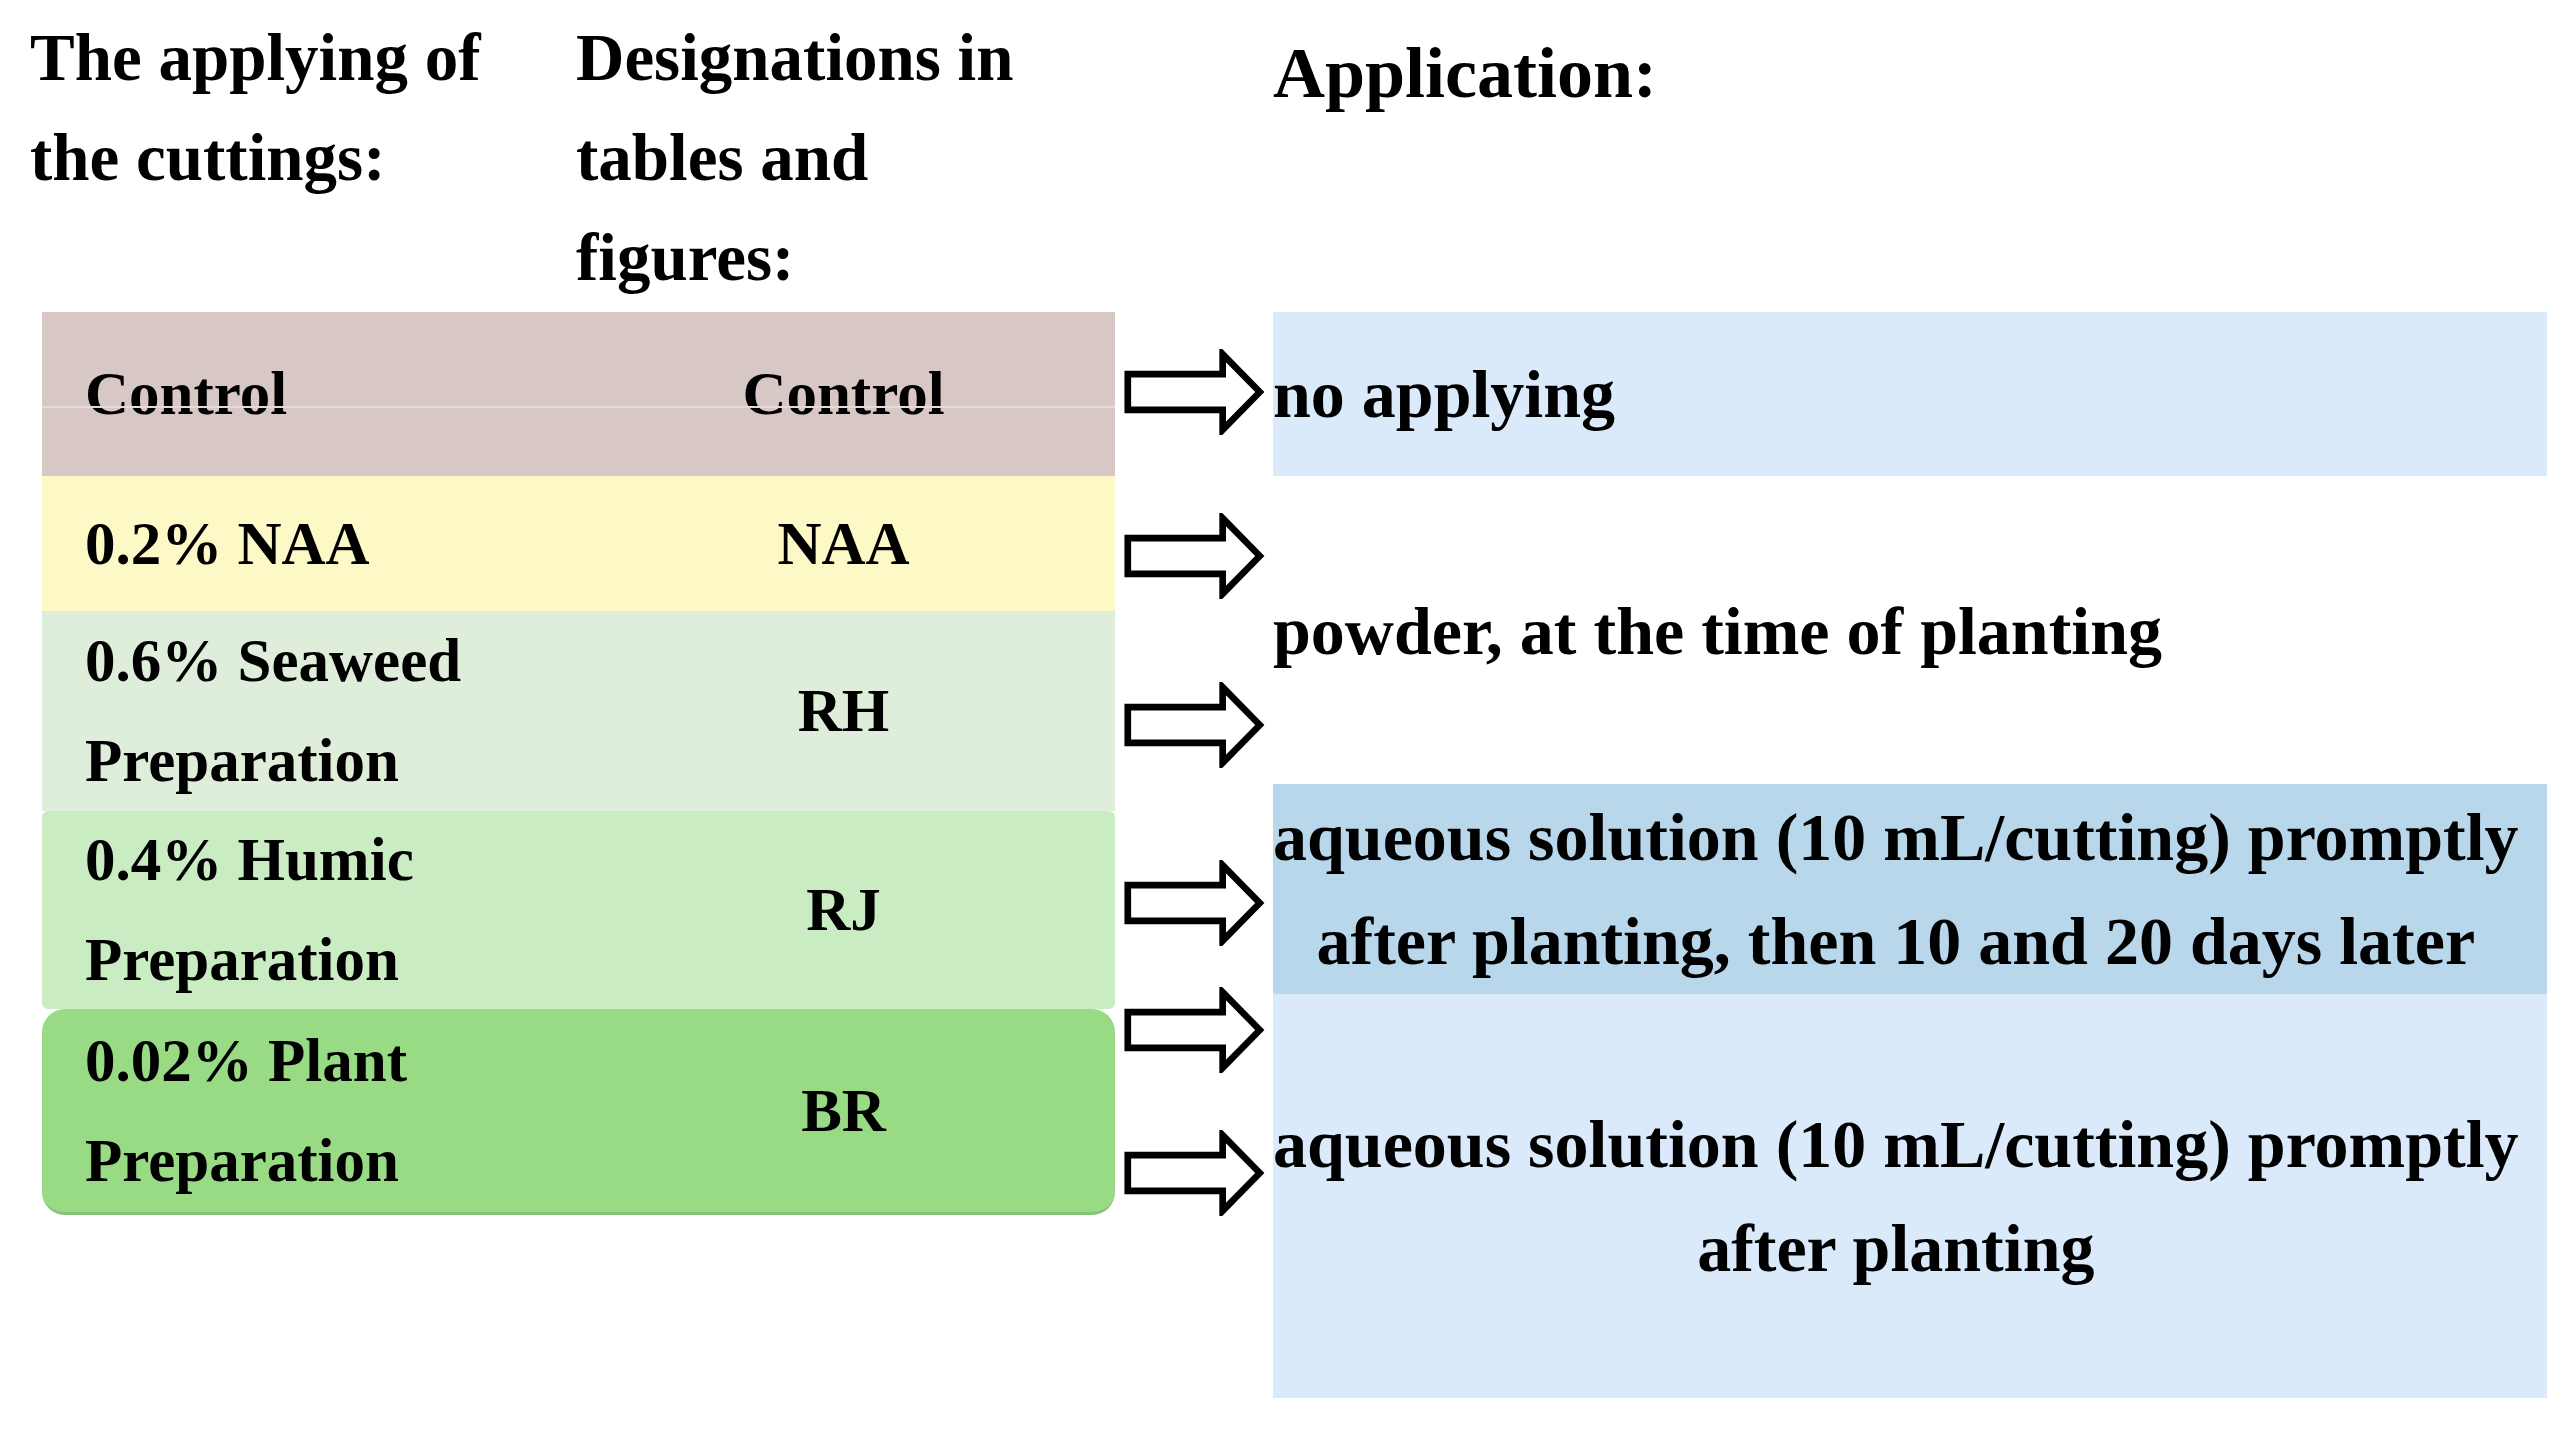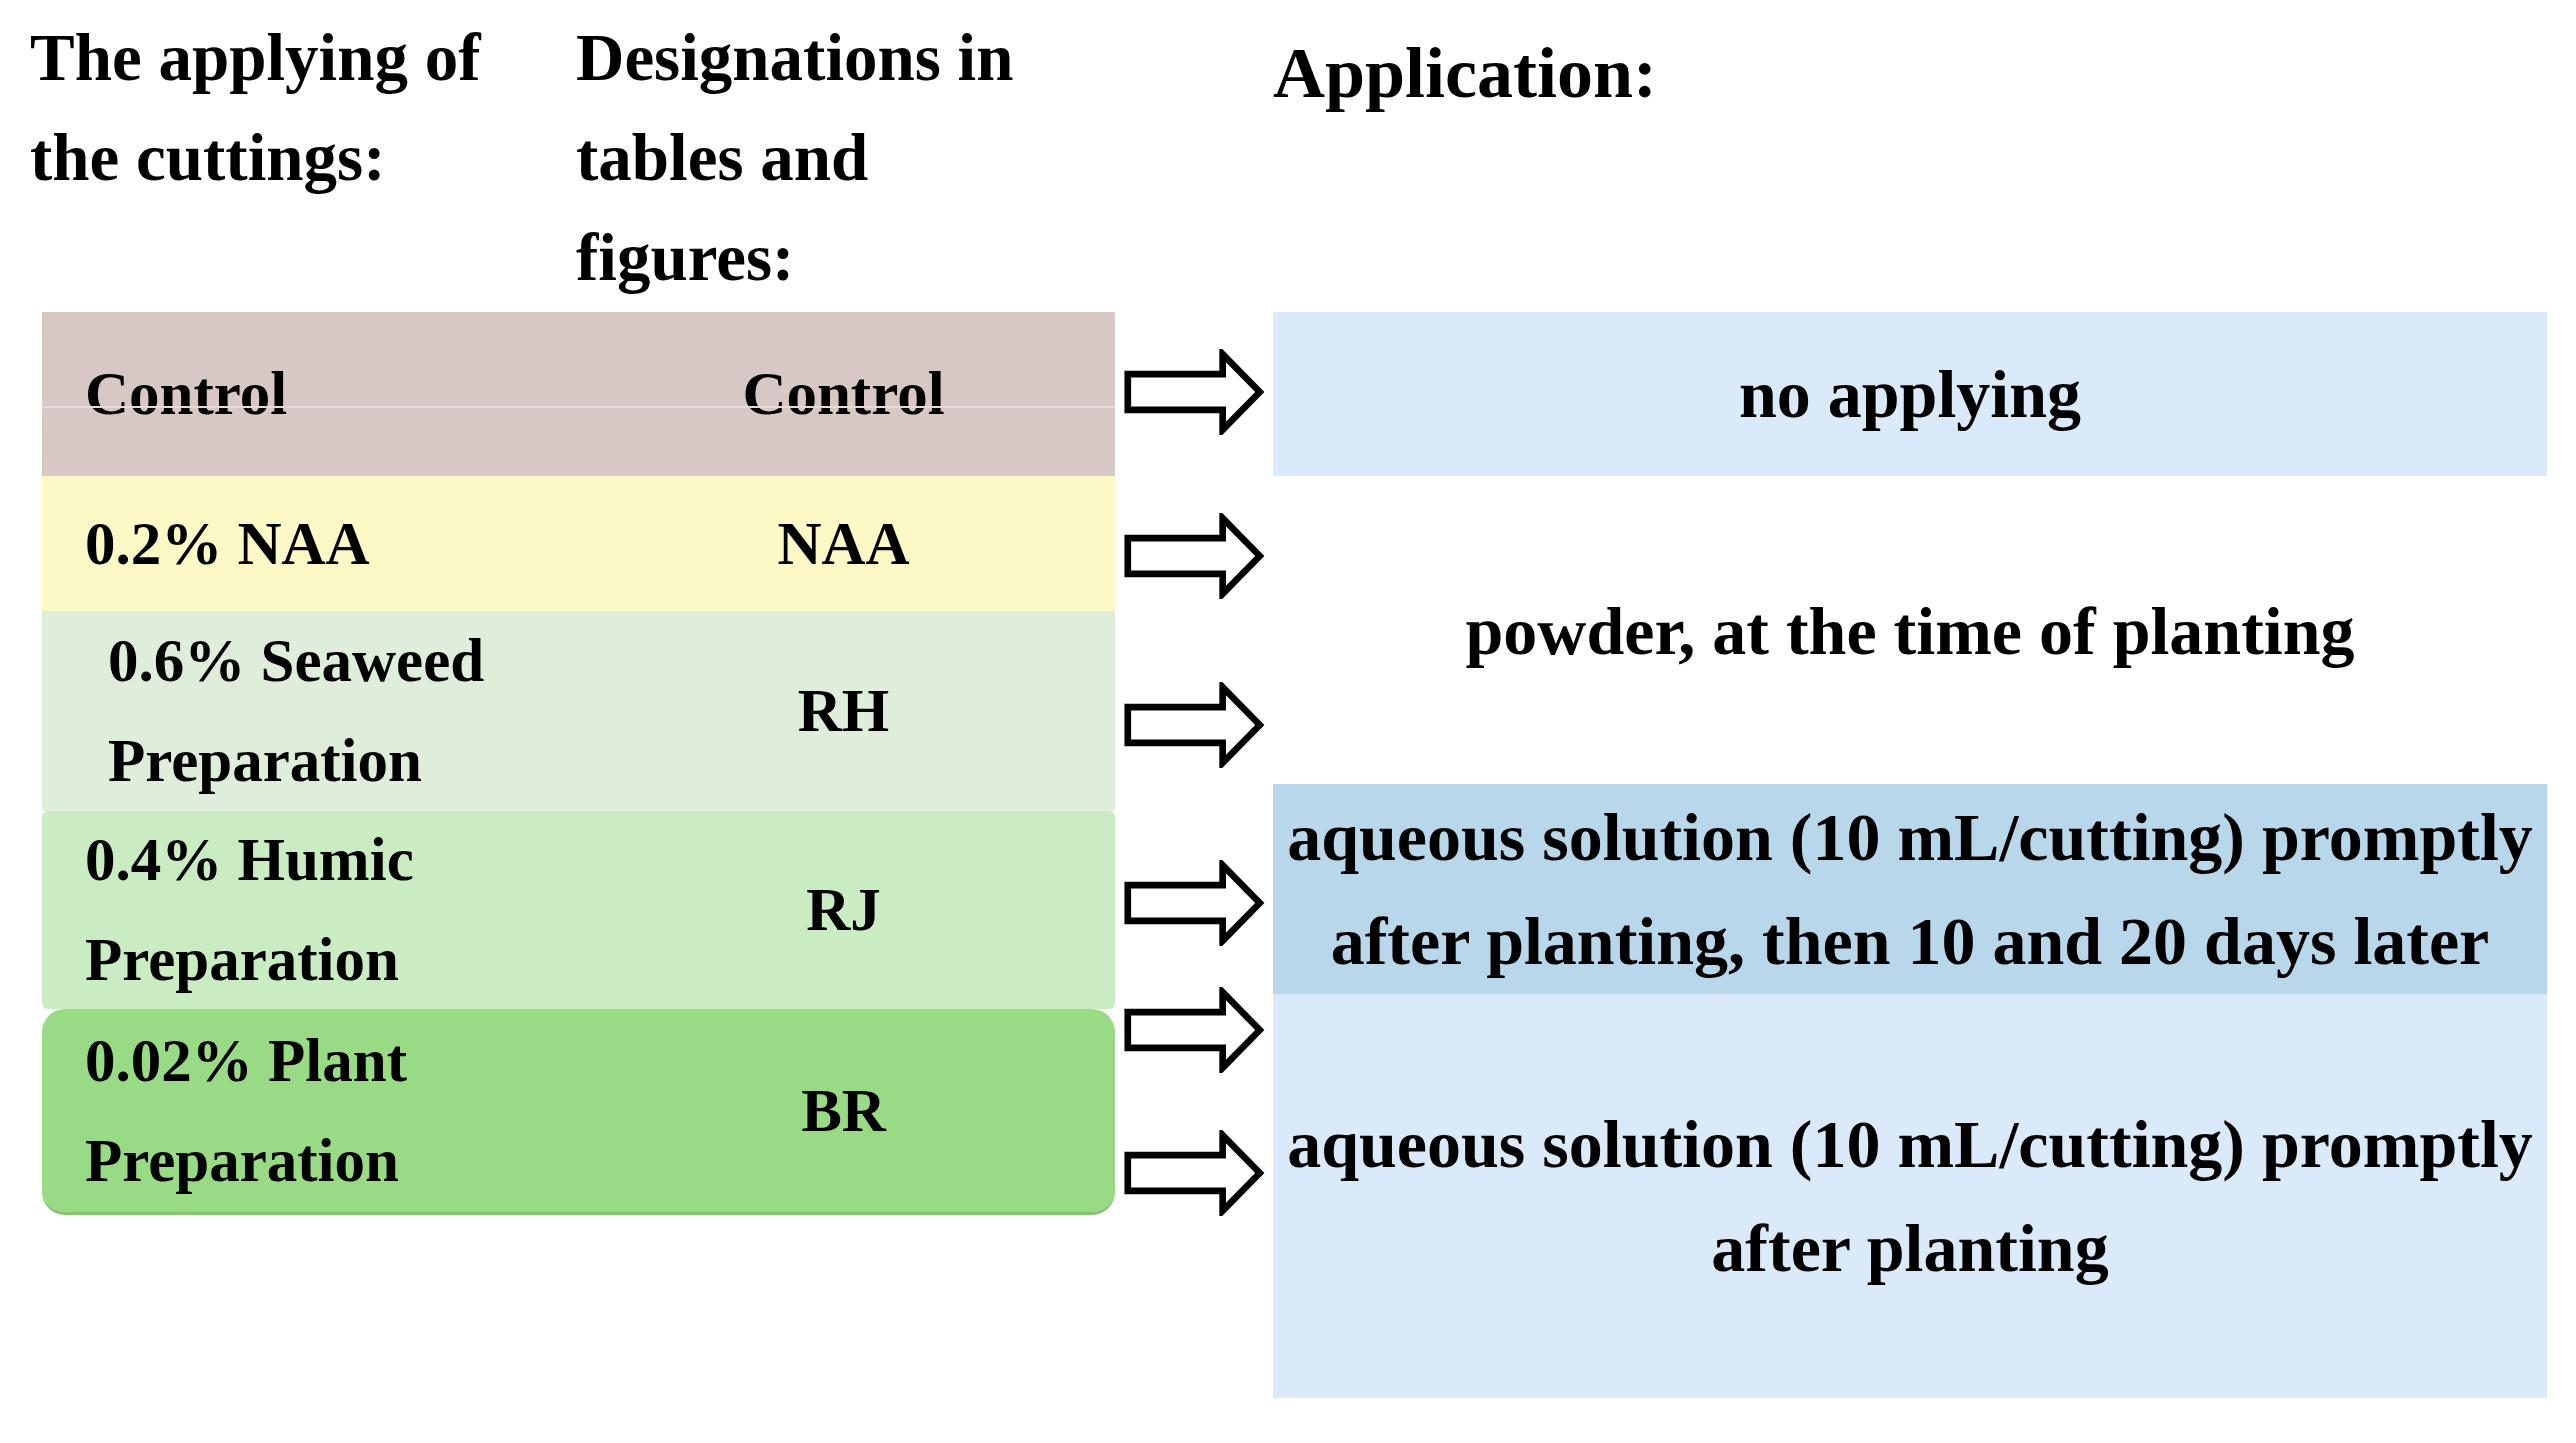--- a/index.html
+++ b/index.html
@@ -32,21 +32,21 @@
   .row {
     position: relative;
     width: 100%;
     display: flex;
     align-items: center;
     box-sizing: border-box;
   }
   .row-1 { height: 164px; }
   .row-2 { height: 161px; }
   .row-3 { height: 135px; }
-  .row-4 { height: 200px; padding-left: 23px; }
+  .row-4 { height: 200px; }
   .row-5 { height: 198px; border-radius: 6px; }
   .row-6 { height: 206px; border-bottom: 3.7px solid #86c377; border-radius: 23px; }
   .treat-label {
     padding-left: 43px;
     width: 491px;
     font-size: 61px;
     line-height: 100px;
     white-space: pre-line;
     text-align: left;
   }
@@ -71,21 +71,20 @@
     width: 1274px; height: 1.5px;
     background: rgba(255,255,255,0.5);
   }
 
   .app-block {
     position: absolute;
     left: 1273px;
     width: 1274px;
     display: flex;
     align-items: center;
-    justify-content: center;
     text-align: center;
     font-size: 68px;
     line-height: 104px;
     white-space: pre-line;
   }
   .app-1 { top: 312px;  height: 164px; }
   .app-2 { top: 476px;  height: 309px; }
   .app-3 { top: 784px; height: 210px; }
   .app-4 { top: 994px; height: 404px; }
 

